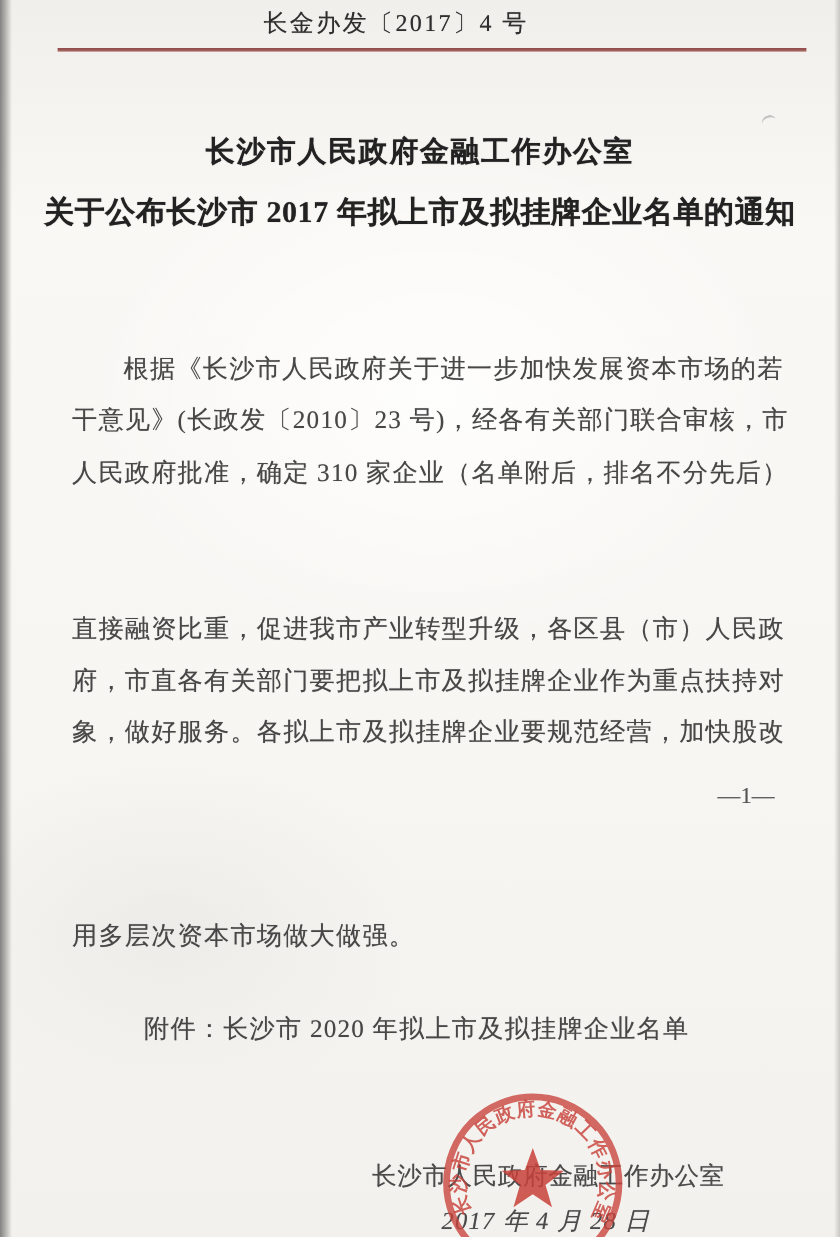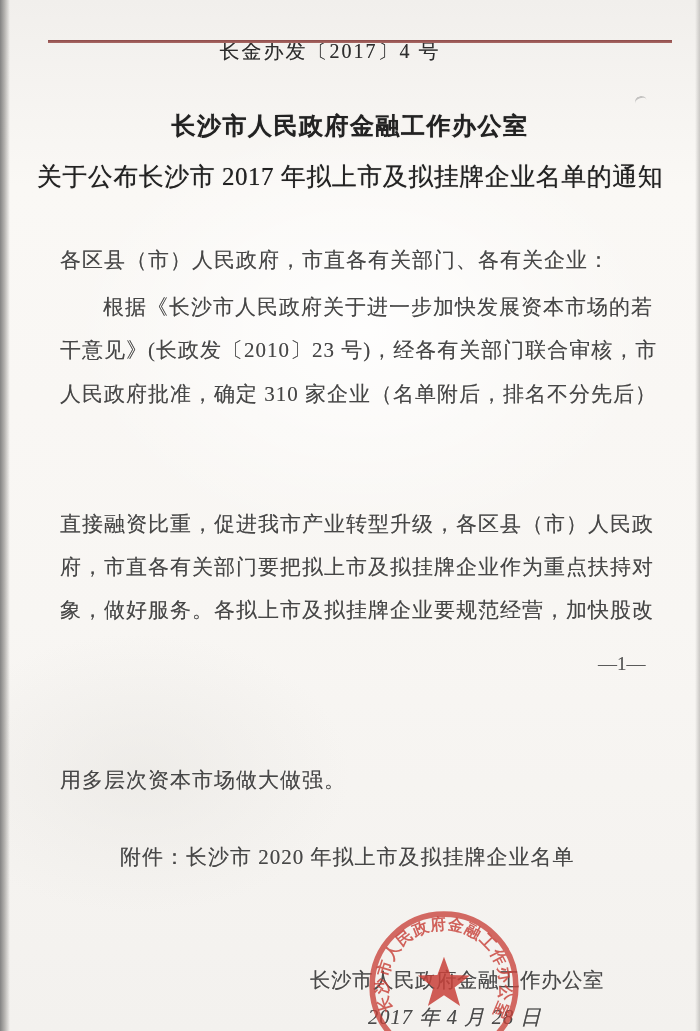--- a/index.html
+++ b/index.html
@@ -9,30 +9,30 @@
     background:
       radial-gradient(ellipse 420px 300px at 52% 32%, rgba(255,255,255,.85), rgba(255,255,255,0) 70%),
       radial-gradient(ellipse 300px 200px at 20% 75%, rgba(230,228,224,.5), rgba(255,255,255,0) 70%),
       linear-gradient(180deg,#f1efec 0%,#faf8f5 18%,#f8f6f3 60%,#f3f1ee 100%);
   }
   .edge-left{position:absolute;left:0;top:0;width:10px;height:100%;
     background:linear-gradient(90deg,#6f6f6f 0,#a9a7a4 45%,rgba(255,255,255,0) 100%);opacity:.85;}
   .edge-right{position:absolute;right:0;top:0;width:5px;height:100%;
     background:linear-gradient(270deg,#c9c7c4 0,rgba(255,255,255,0) 100%);}
   .doc-number{position:absolute;top:6px;left:0;width:660px;text-align:center;
-    font-size:20px;letter-spacing:2px;color:#2e2e2e;text-shadow:0 0 .6px rgba(40,40,40,.5);margin-top:32px;}
+    font-size:20px;letter-spacing:2px;color:#2e2e2e;text-shadow:0 0 .6px rgba(40,40,40,.5);}
   .red-rule{position:absolute;top:40px;left:48px;width:624px;height:2.5px;
     background:linear-gradient(180deg,#8e4a48,#a96a66);}
   .artifact{position:absolute;top:96px;left:635px;width:12px;height:9px;
     border-top:2px solid #9a9a9a;border-radius:50%;transform:rotate(-18deg);opacity:.55;}
   .title1{position:absolute;top:110px;left:0;width:700px;text-align:center;
     font-size:24px;font-weight:bold;letter-spacing:1.5px;color:#222;
     text-shadow:0 0 .7px rgba(20,20,20,.6);}
   .title2{position:absolute;top:160px;left:0;width:700px;text-align:center;
-    font-size:25px;font-weight:normal;letter-spacing:.5px;color:#222;
+    font-size:25px;font-weight:bold;letter-spacing:.5px;color:#222;
     text-shadow:0 0 .7px rgba(20,20,20,.6);}
   .bline{position:absolute;font-size:21px;letter-spacing:1px;color:#474747;
     white-space:nowrap;text-shadow:0 0 .6px rgba(50,50,50,.45);}
   .page-number{position:absolute;top:653px;left:598px;font-size:19px;color:#565656;
     letter-spacing:0;text-shadow:0 0 .5px rgba(60,60,60,.4);}
   .sign-org{position:absolute;top:966px;left:310px;font-size:20.5px;letter-spacing:.5px;
     color:#4a4a4a;white-space:nowrap;text-shadow:0 0 .6px rgba(50,50,50,.45);}
   .sign-date{position:absolute;top:1003px;left:368px;font-size:20.5px;letter-spacing:1px;
     color:#4a4a4a;white-space:nowrap;text-shadow:0 0 .6px rgba(50,50,50,.45);font-style:italic;}
   .seal{position:absolute;top:903px;left:365px;filter:blur(.3px);}
@@ -44,21 +44,20 @@
   <div class="edge-left"></div>
   <div class="edge-right"></div>
 
   <div class="doc-number">长金办发〔2017〕4 号</div>
   <div class="red-rule"></div>
   <div class="artifact"></div>
 
   <div class="title1">长沙市人民政府金融工作办公室</div>
   <div class="title2">关于公布长沙市 2017 年拟上市及拟挂牌企业名单的通知</div>
 
-  <div class="bline" style="top:246px;left:60px">各区县（市）人民政府，市直各有关部门、各有关企业：</div>
   <div class="bline" style="top:293px;left:103px">根据《长沙市人民政府关于进一步加快发展资本市场的若</div>
   <div class="bline" style="top:336px;left:60px">干意见》(长政发〔2010〕23 号)，经各有关部门联合审核，市</div>
   <div class="bline" style="top:380px;left:60px">人民政府批准，确定 310 家企业（名单附后，排名不分先后）</div>
   <div class="bline" style="top:510px;left:60px">直接融资比重，促进我市产业转型升级，各区县（市）人民政</div>
   <div class="bline" style="top:553px;left:60px">府，市直各有关部门要把拟上市及拟挂牌企业作为重点扶持对</div>
   <div class="bline" style="top:596px;left:60px">象，做好服务。各拟上市及拟挂牌企业要规范经营，加快股改</div>
 
   <div class="page-number">—1—</div>
 
   <div class="bline" style="top:766px;left:60px">用多层次资本市场做大做强。</div>

